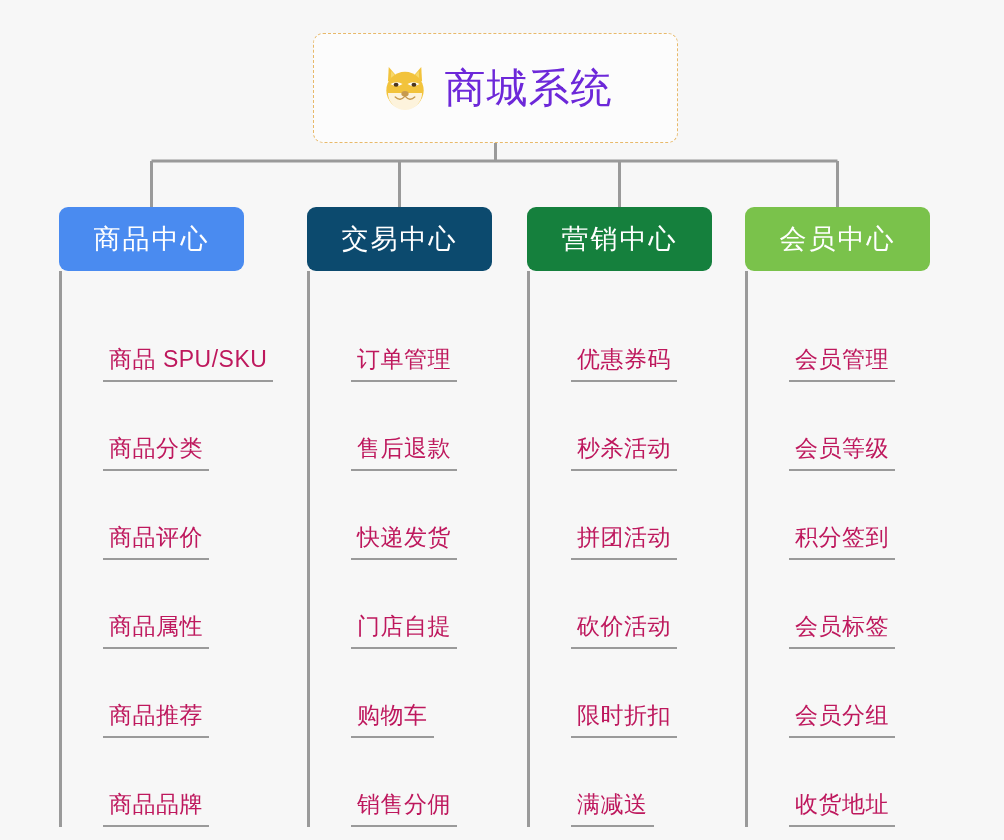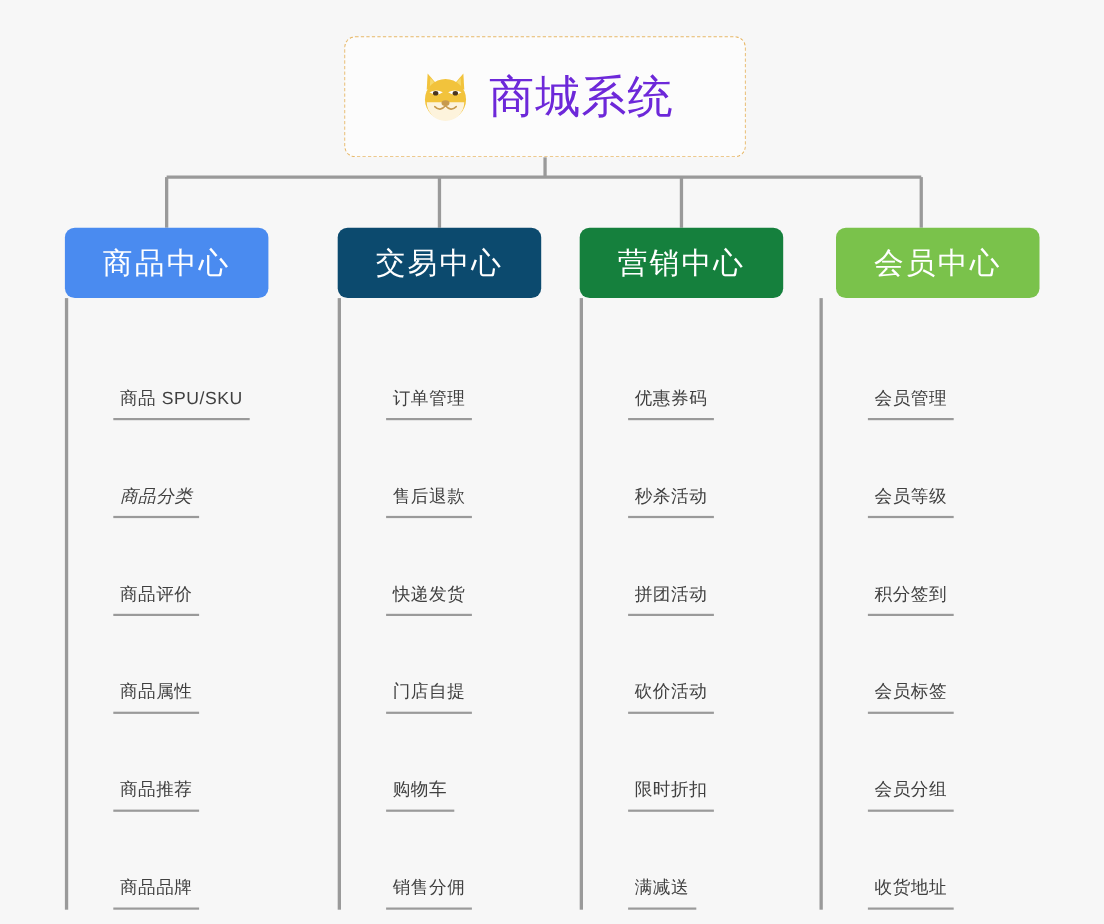--- a/index.html
+++ b/index.html
@@ -95,22 +95,22 @@
 
   .leaf {
     position: relative;
     height: 89px;
     display: flex;
     align-items: flex-end;
     padding-left: 44px;
   }
 
   .leaf-label {
-    font-size: 16px;
-    color: #404040;
+    font-size: 23px;
+    color: #be185d;
     line-height: 1;
     padding: 0 6px 9px 6px;
     border-bottom: 2.5px solid #9a9a9a;
     white-space: nowrap;
     letter-spacing: 0.5px;
   }
 </style>
 </head>
 <body>
 
@@ -148,21 +148,21 @@
 <div class="column" style="left: 59px; width: 185px;">
       <div class="cat-header" style="background: rgb(74, 139, 240); width: 185px;">
         <span>商品中心</span>
       </div>
       <div class="leaf-list">
         <div class="leaf-trunk" style="background: rgb(154, 154, 154); height: 556px;"></div>
         <div class="leaf">
           <span class="leaf-label" style="border-bottom-color: rgb(154, 154, 154);">商品 SPU/SKU</span>
         </div>
         <div class="leaf">
-          <span class="leaf-label" style="border-bottom-color: rgb(154, 154, 154); font-style: italic;">商品分类</span>
+          <span class="leaf-label" style="border-bottom-color: rgb(154, 154, 154);">商品分类</span>
         </div>
         <div class="leaf">
           <span class="leaf-label" style="border-bottom-color: rgb(154, 154, 154);">商品评价</span>
         </div>
         <div class="leaf">
           <span class="leaf-label" style="border-bottom-color: rgb(154, 154, 154);">商品属性</span>
         </div>
         <div class="leaf">
           <span class="leaf-label" style="border-bottom-color: rgb(154, 154, 154);">商品推荐</span>
         </div>
@@ -217,21 +217,21 @@
         </div>
         <div class="leaf">
           <span class="leaf-label" style="border-bottom-color: rgb(154, 154, 154);">限时折扣</span>
         </div>
         <div class="leaf">
           <span class="leaf-label" style="border-bottom-color: rgb(154, 154, 154);">满减送</span>
         </div>
       </div>
     </div>
     <div class="column" style="left: 745px; width: 185px;">
-      <div class="cat-header" style="background: rgb(122, 194, 75); width: 185px; margin-left: 15px;">
+      <div class="cat-header" style="background: rgb(122, 194, 75); width: 185px;">
         <span>会员中心</span>
       </div>
       <div class="leaf-list">
         <div class="leaf-trunk" style="background: rgb(154, 154, 154); height: 556px;"></div>
         <div class="leaf">
           <span class="leaf-label" style="border-bottom-color: rgb(154, 154, 154);">会员管理</span>
         </div>
         <div class="leaf">
           <span class="leaf-label" style="border-bottom-color: rgb(154, 154, 154); text-align: center;">会员等级</span>
         </div>

